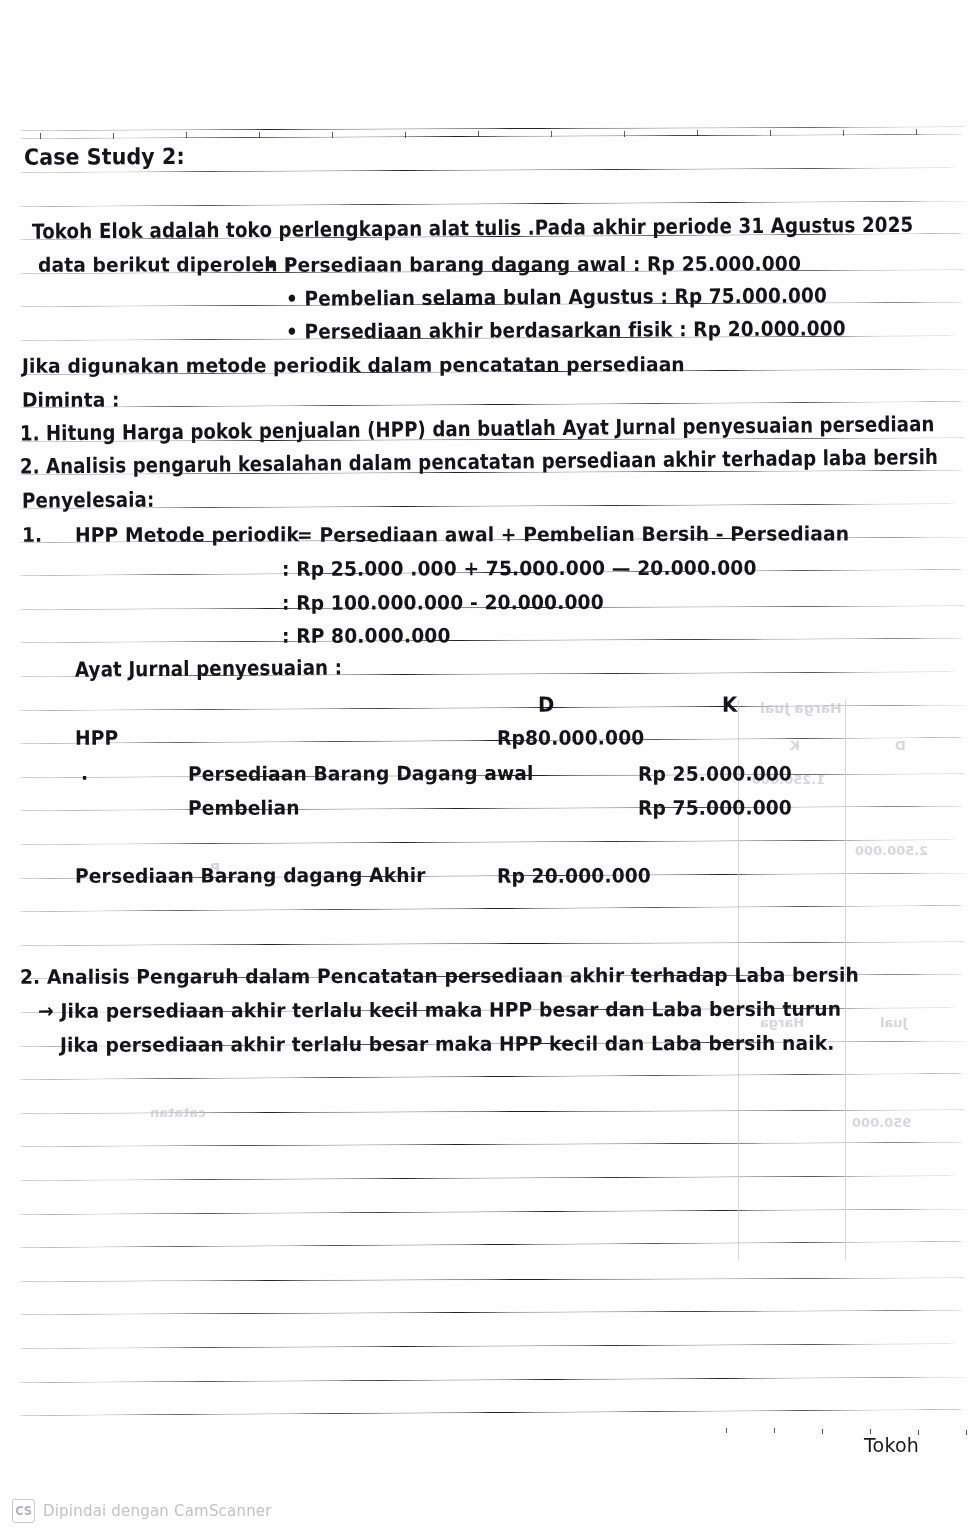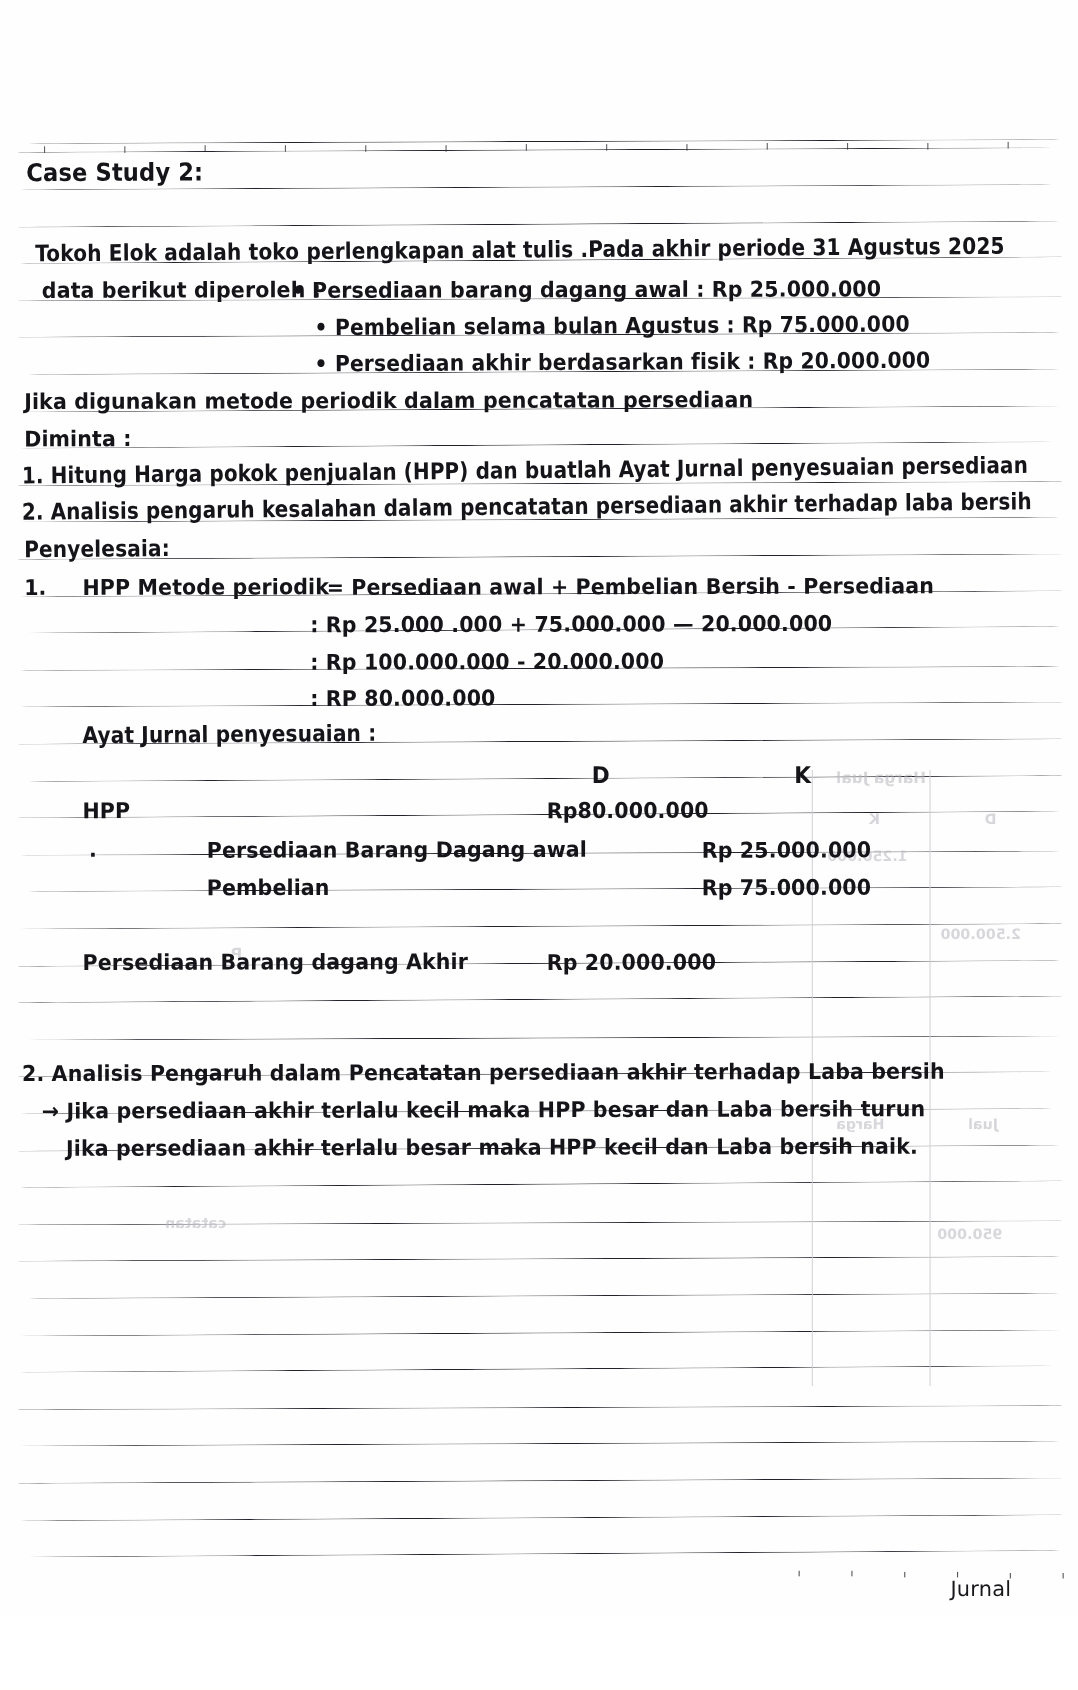--- a/index.html
+++ b/index.html
@@ -293,21 +293,25 @@
 
     <div class="hw s3" style="left:75px; top:865px; font-size:19px;">Persediaan Barang dagang Akhir</div>
     <div class="hw s3" style="left:497px; top:865px; font-size:19px;">Rp 20.000.000</div>
 
     <div class="hw s3" style="left:20px; top:966px; font-size:19px;">2. Analisis Pengaruh dalam Pencatatan persediaan akhir terhadap Laba bersih</div>
 
     <div class="hw s3" style="left:38px; top:1000px; font-size:19px;">→ Jika persediaan akhir terlalu kecil maka HPP besar dan Laba bersih turun</div>
 
     <div class="hw s3" style="left:60px; top:1034px; font-size:19px;">Jika persediaan akhir terlalu besar maka HPP kecil  dan Laba bersih naik.</div>
 
-    <div id="forte" style="left:864px; top:1434px;">Jurnal</div>
+    <div id="forte" style="left:864px; top:1434px;">Tokoh</div>
 
   </div>
 
   <div id="smudge"></div>
 
   <div id="footer"></div>
+  <div id="cs-wm">
+    <div id="cs-badge">CS</div>
+    <div id="cs-text">Dipindai dengan CamScanner</div>
+  </div>
 
 </div>
 
 </body></html>

